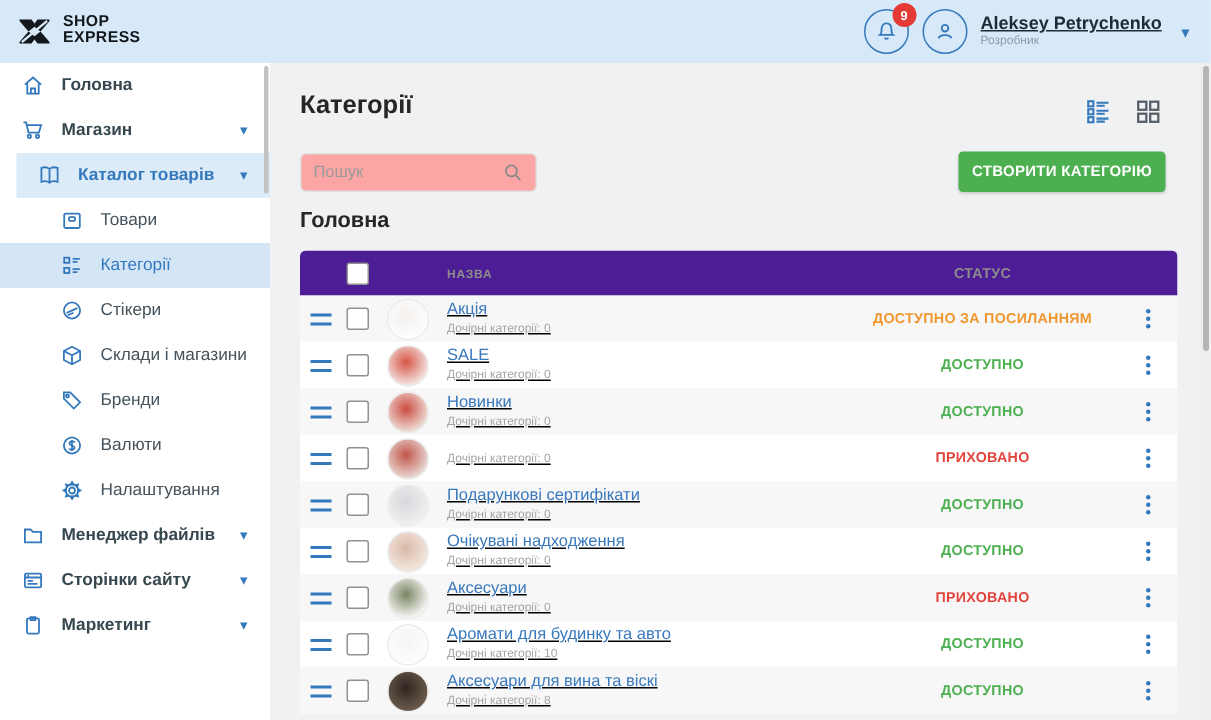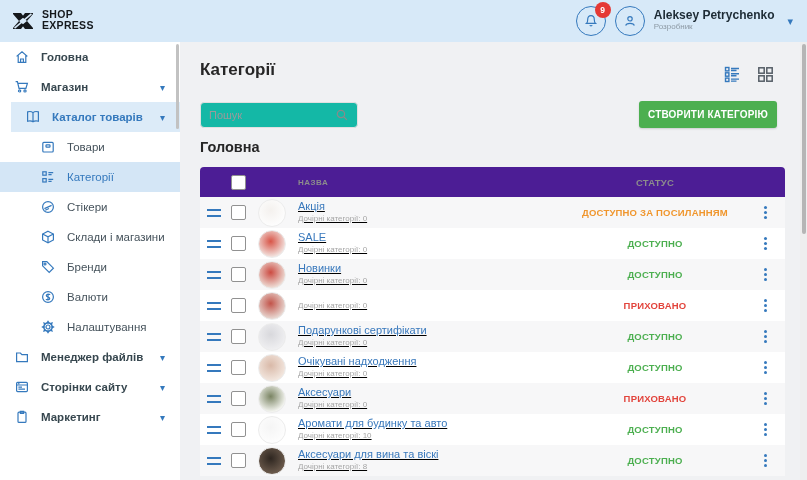--- a/index.html
+++ b/index.html
@@ -11,21 +11,21 @@
     background:#d7e9f8; display:flex; align-items:center; }
   .brand { display:flex; gap:7px; padding-left:11px; width:180px; }
   .brand-text { font-size:10.5px; font-weight:700; color:#14181c; line-height:11px; letter-spacing:.3px; }
   .header-right { margin-left:auto; display:flex; align-items:center; gap:9px; padding-right:14px; }
   .hcircle { width:30px; height:30px; border-radius:50%; border:1.5px solid #3579bd;
     display:flex; align-items:center; justify-content:center; position:relative; background:transparent; cursor:pointer; }
   .badge { position:absolute; top:-5px; right:-6px; min-width:16px; height:16px; border-radius:8px;
     background:#e53935; color:#fff; font-size:8.5px; font-weight:700;
     display:flex; align-items:center; justify-content:center; padding:0 3px; }
   .user-block { display:flex; flex-direction:column; line-height:12px; }
-  .user-name { font-size:12px; font-weight:700; color:#1d2b35; }
+  .user-name { font-size:12px; font-weight:700; color:#1d2b35;text-decoration:underline; }
   .user-role { font-size:8px; color:#8d9aa5; }
   .chev-blue { color:#3579bd; font-size:11px; margin-left:4px; }
 
   
   .sidebar { position:absolute; left:0; top:42px; width:180px; height:438px; background:#ffffff; }
   .sb-item { height:30px; display:flex; align-items:center; gap:11px; padding-left:13px; cursor:pointer; }
   .sb-item.sub { padding-left:39px; }
   .sb-item.hl { background:#dcebf8;margin-left:11px; }
   .sb-item.active { background:#d4e6f6; }
   .sb-icon { width:17px; height:17px; display:flex; align-items:center; justify-content:center; color:#3579bd; flex:0 0 17px; }
@@ -33,21 +33,21 @@
   .sb-item.sub .sb-label { font-weight:400; color:#45525b; }
   .sb-item.hl .sb-label, .sb-item.active .sb-label { color:#3579bd; }
   .sb-chev { margin-left:auto; padding-right:15px; color:#3579bd; font-size:10px; }
   .sb-scroll-thumb { position:absolute; left:176px; top:44px; width:3px; height:85px; background:#c2c2c2; border-radius:2px; }
 
   
   .main { position:absolute; left:180px; top:42px; width:627px; height:438px; background:#f0f1f3; }
   .page-title { position:absolute; left:20px; top:18px; font-size:17px; font-weight:700; color:#262626; }
   .view-toggles { position:absolute; right:33px; top:24px; display:flex; gap:16px; }
   .vt { width:17px; height:17px; cursor:pointer; }
-  .search-box { position:absolute; left:20px; top:60px; width:158px; height:26px; background:#14b8a6;
+  .search-box { position:absolute; left:20px; top:60px; width:158px; height:26px; background:#fca5a5;
     border:1px solid #e0e0e0; border-radius:4px; display:flex; align-items:center; padding:0 8px; }
   .search-box input { border:0; outline:0; background:transparent; flex:1; font-size:11px;
     font-family:"Liberation Sans", sans-serif; color:#444; min-width:0; }
   .search-box input::placeholder { color:#9a9a9a; }
   .search-ic { width:14px; height:14px; color:#8a8a8a; flex:0 0 14px; cursor:pointer; }
   .create-btn { position:absolute; right:30px; top:59px; height:27px; padding:0 9px; background:#4caf50;
     border:0; border-radius:3px; color:#fff; font-size:10px; font-weight:700; letter-spacing:.2px;
     font-family:"Liberation Sans", sans-serif; cursor:pointer; box-shadow:0 1px 2px rgba(0,0,0,.15); }
   .section-title { position:absolute; left:20px; top:97px; font-size:14.5px; font-weight:700; color:#262626; }
 

